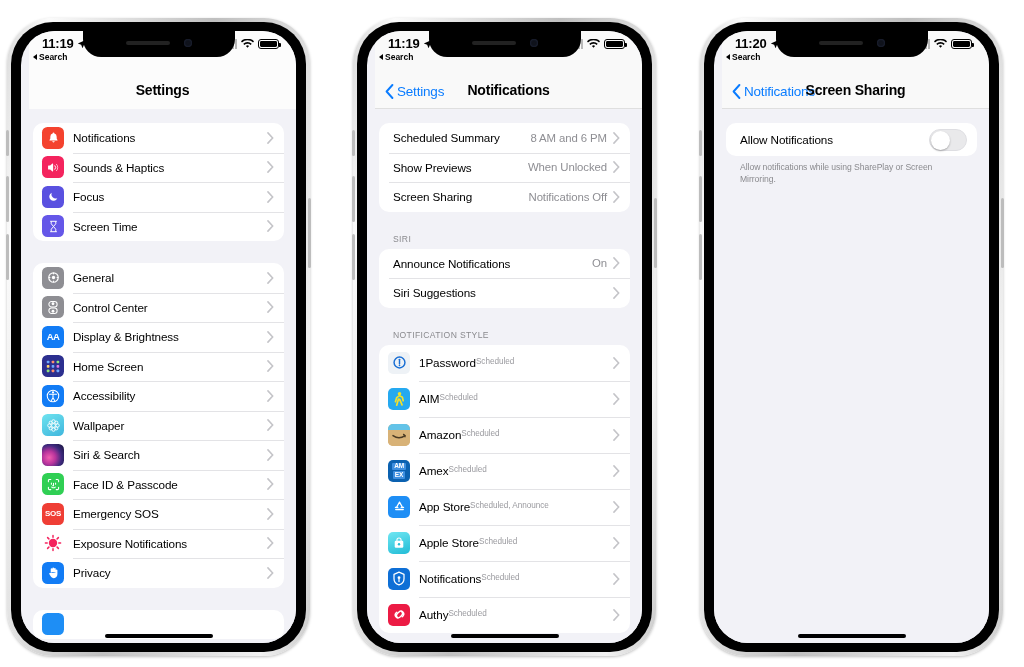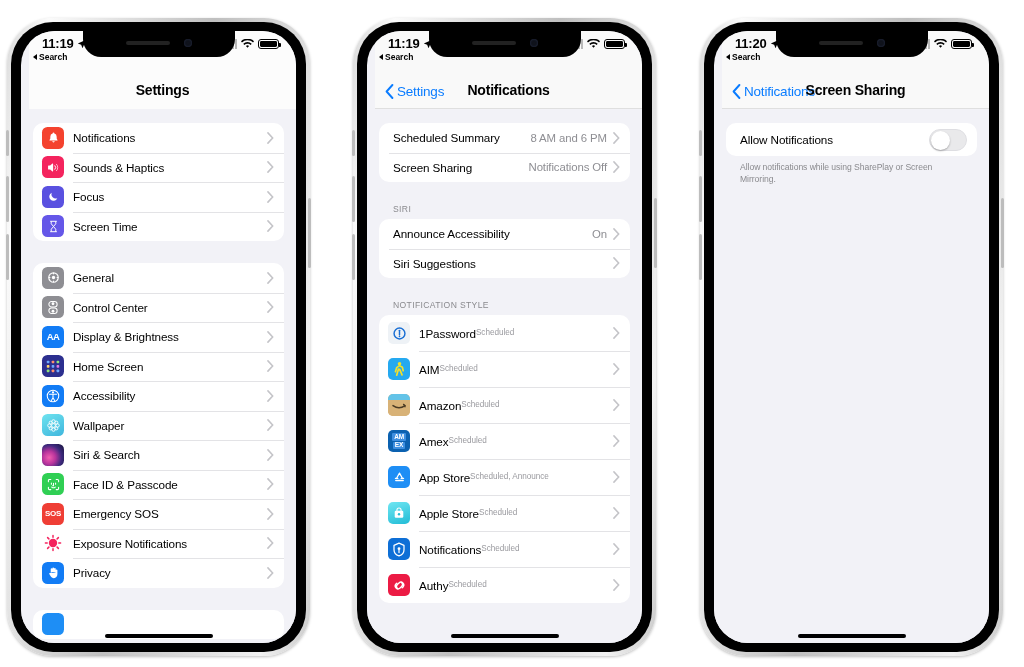--- a/index.html
+++ b/index.html
@@ -538,35 +538,43 @@
           <div class="group">
             <div class="row nolead">
               <span class="label">Scheduled Summary</span>
               <span class="spacer"></span>
               <span class="value">8 AM and 6 PM</span>
               <svg class="chev" viewBox="0 0 8 14">
                   <path d="M1 1l5.5 6L1 13" stroke="#c4c4c8" stroke-width="1.8" fill="none" stroke-linecap="round"></path>
                 </svg>
             </div>
             <div class="row nolead">
+              <span class="label">Show Previews</span>
+              <span class="spacer"></span>
+              <span class="value">When Unlocked</span>
+              <svg class="chev" viewBox="0 0 8 14">
+                  <path d="M1 1l5.5 6L1 13" stroke="#c4c4c8" stroke-width="1.8" fill="none" stroke-linecap="round"></path>
+                </svg>
+            </div>
+            <div class="row nolead">
               <span class="label">Screen Sharing</span>
               <span class="spacer"></span>
               <span class="value">Notifications Off</span>
               <svg class="chev" viewBox="0 0 8 14">
                   <path d="M1 1l5.5 6L1 13" stroke="#c4c4c8" stroke-width="1.8" fill="none" stroke-linecap="round"></path>
                 </svg>
             </div>
           </div>
 
           <div class="gap-lg"></div>
           <div class="sect-hdr">SIRI</div>
 
           <div class="group">
             <div class="row nolead">
-              <span class="label">Announce Accessibility</span>
+              <span class="label">Announce Notifications</span>
               <span class="spacer"></span>
               <span class="value">On</span>
               <svg class="chev" viewBox="0 0 8 14">
                   <path d="M1 1l5.5 6L1 13" stroke="#c4c4c8" stroke-width="1.8" fill="none" stroke-linecap="round"></path>
                 </svg>
             </div>
             <div class="row nolead">
               <span class="label">Siri Suggestions</span>
               <span class="spacer"></span>
               <span class="value"></span>

